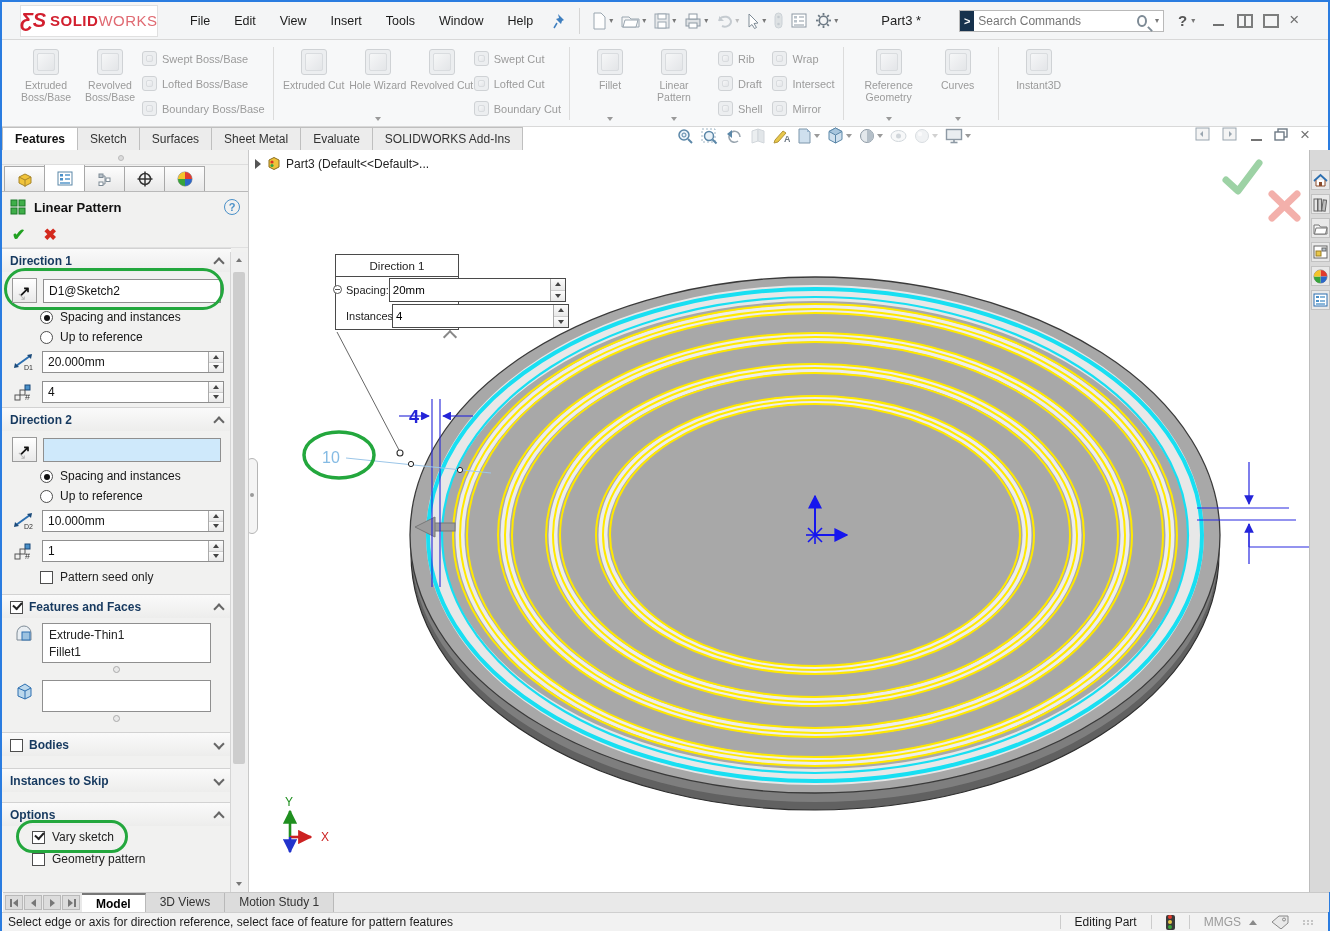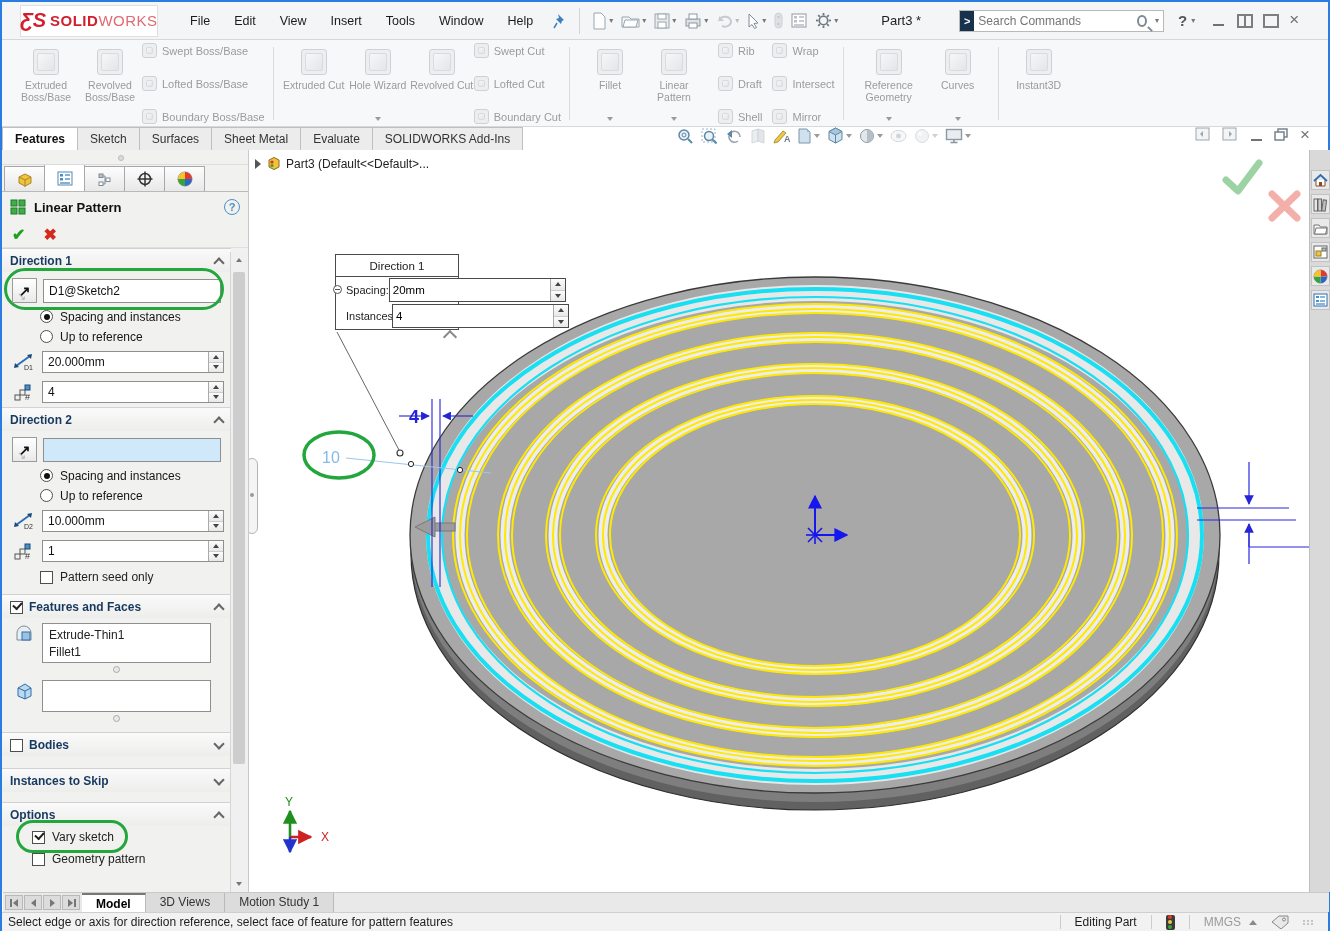--- a/index.html
+++ b/index.html
@@ -38,21 +38,21 @@
   .wb-x{font-size:17px;color:#444;line-height:12px;width:auto}
 
   
   .ribbon{position:absolute;left:0;top:38px;width:100%;height:87px;background:#f7f8f9;border-bottom:1px solid #d9d9d9;display:flex;align-items:stretch;padding:3px 0 2px 6px}
   .rgroup{display:flex;align-items:center;padding:0 6px}
   .rsep{width:1px;background:#dcdcdc;margin:4px 2px}
   .bigbtn{width:64px;display:flex;flex-direction:column;align-items:center;justify-content:flex-start;color:#9b9b9b;font-size:10.5px;text-align:center;line-height:1.15;padding-top:6px;height:100%}
   .bigbtn .ic{margin-bottom:4px}
   .bigbtn .lbl{white-space:pre-line}
   .bigbtn .dd2{margin-top:auto;margin-bottom:3px}
-  .smcol{display:flex;flex-direction:column;justify-content:flex-start;gap:18px}
+  .smcol{display:flex;flex-direction:column;justify-content:flex-start;gap:10px}
   .smbtn{display:flex;align-items:center;gap:5px;color:#9b9b9b;font-size:11px;white-space:nowrap}
   .gic{background:#eceef0;border:1px solid #cfd2d5;border-radius:3px;position:relative}
   .gic:after{content:"";position:absolute;inset:3px;border:1px solid #d9dcdf;border-radius:2px;background:linear-gradient(135deg,#f6f7f8,#e3e5e8)}
   .gic.b{width:26px;height:26px}
   .gic.s{width:15px;height:15px}
   .ddc{width:0;height:0;border-left:3.5px solid transparent;border-right:3.5px solid transparent;border-top:4px solid #9a9a9a}
 
   
   .tabstrip{position:absolute;left:0;top:125px;width:100%;height:23px;background:#fff;display:flex;align-items:flex-start}
   .tab{height:23px;padding:4px 12px 0;border:1px solid #bfbfbf;border-bottom:none;background:#ececec;color:#333;font-size:12px;margin-right:-1px}
@@ -77,21 +77,21 @@
   .pm-body{position:relative;padding-bottom:4px}
   .shead{display:flex;align-items:center;gap:6px;padding:5px 8px 4px;background:linear-gradient(#fafafa,#ededec);border-top:1px solid #d2d2d2;font-weight:bold;color:#16395f;font-size:12px}
   .chev{margin-left:auto;width:8px;height:8px;border-right:2px solid #666;border-bottom:2px solid #666;transform:rotate(-135deg);margin-top:4px}
   .chev.down{transform:rotate(45deg);margin-top:-2px}
   .selrow{display:flex;align-items:center;gap:6px;padding:6px 10px 4px;position:relative}
   .selbtn{width:25px;height:25px;border:1px solid #9a9a9a;background:linear-gradient(#fff,#e9e9e9);display:flex;align-items:center;justify-content:center;position:relative}
   .selbtn .a1{font-size:14px;font-weight:bold;color:#111;line-height:10px}
   .selbtn .a2{position:absolute;left:4px;bottom:1px;font-size:11px;color:#b5b5b5;line-height:10px}
   .selfield{flex:1;height:24px;border:1px solid #8f8f8f;background:#fff;font-size:12px;padding:0 5px;color:#111;font-family:"Liberation Sans",sans-serif;outline:none;min-width:0}
   .selfield.activefield{background:#cfe9fb}
-  .radio{display:flex;align-items:flex-start;gap:7px;padding:3px 16px 3px 38px;font-size:12px;color:#151515}
+  .radio{display:flex;align-items:flex-end;gap:7px;padding:3px 16px 3px 38px;font-size:12px;color:#151515}
   .rdot{width:13px;height:13px;border:1px solid #4e4e4e;border-radius:50%;background:#fff;position:relative;flex:0 0 auto}
   .rdot.sel:after{content:"";position:absolute;inset:2.5px;background:#111;border-radius:50%}
   .numrow{display:flex;align-items:center;gap:6px;padding:4px 10px}
   .numrow .nicon{width:24px;flex:0 0 auto;display:flex;justify-content:center}
   .numbox{flex:1;display:flex;height:22px;border:1px solid #8f8f8f;background:#fff}
   .numbox input{flex:1;border:0;outline:0;font-size:12px;padding:0 5px;font-family:"Liberation Sans",sans-serif;color:#111;min-width:0}
   .spin{width:15px;border-left:1px solid #aaa;display:flex;flex-direction:column}
   .spin div{flex:1;display:flex;align-items:center;justify-content:center;border-bottom:1px solid #ccc;background:linear-gradient(#fcfcfc,#e8e8e8)}
   .spin div:last-child{border-bottom:none}
   .ut{width:0;height:0;border-left:3px solid transparent;border-right:3px solid transparent;border-bottom:4px solid #444}

